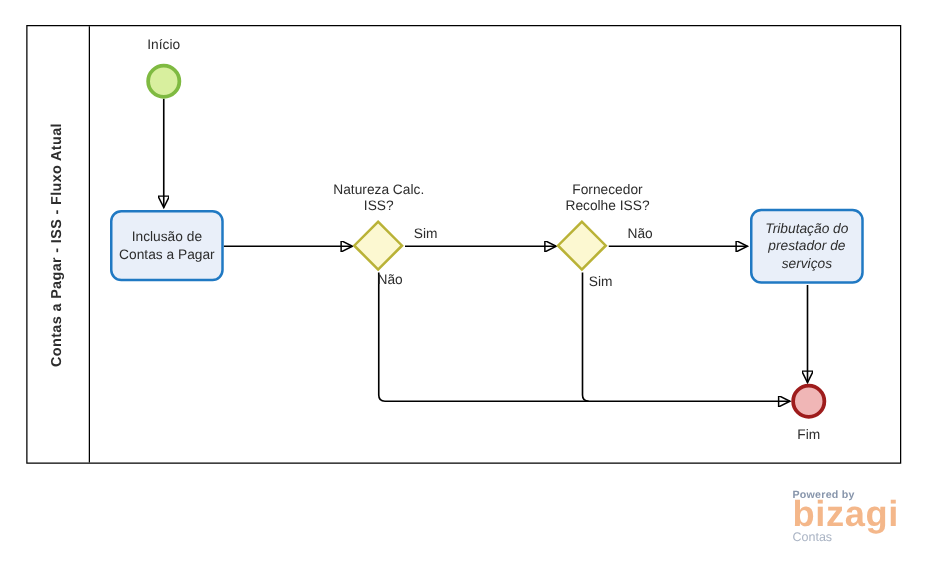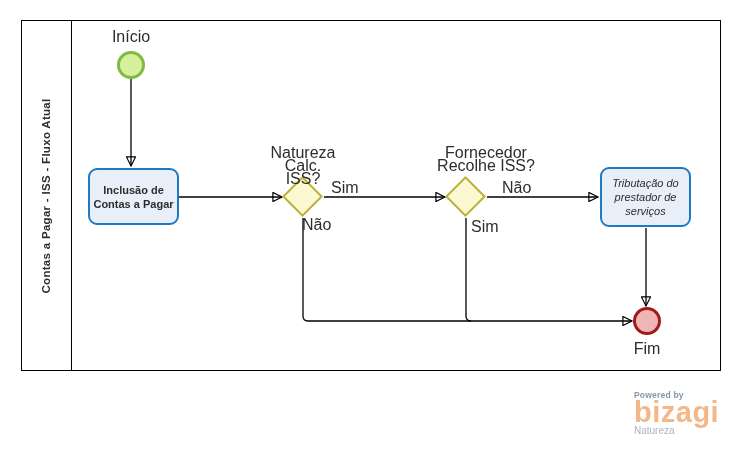--- a/index.html
+++ b/index.html
@@ -73,21 +73,21 @@
   .gateway-fornecedor { left: 451px; top: 182px; }
   .end-event {
     left: 633px; top: 307px;
     width: 28px; height: 28px;
     border-radius: 50%;
     background: var(--end-fill, #f0b6b6);
     border: 3.5px solid var(--end-stroke, #9e1c1c);
   }
   .lbl {
     position: absolute;
-    font-size: 16px;
+    font-size: 11px;
     line-height: 13px;
     white-space: pre-line;
   }
   .lbl.center { text-align: center; }
   .lbl-inicio { left: 101px; top: 30px; width: 60px; }
   .lbl-natureza { left: 253px; top: 146px; width: 100px; }
   .lbl-fornecedor { left: 436px; top: 146px; width: 100px; }
   .lbl-fim { left: 617px; top: 342px; width: 60px; }
   .lbl-sim1 { left: 331px; top: 181px; }
   .lbl-nao1 { left: 302px; top: 218px; }
@@ -139,21 +139,21 @@
     <path d="M 487 197 L 598 197" marker-end="url(#arrow)"></path>
     <path d="M 303 218 L 303 316 Q 303 321 308 321 L 632 321" marker-end="url(#arrow)"></path>
     <path d="M 466 218 L 466 316 Q 466 321 471 321"></path>
     <path d="M 646 228 L 646 306" marker-end="url(#arrow)"></path>
   </svg>
 
   <div class="node start-event"></div>
   <div class="lbl center lbl-inicio">Início</div>
 
   <div class="node task task-inclusao">
-    <span style="white-space: pre-line; font-weight: bold;">Inclusão de
+    <span style="white-space: pre-line;">Inclusão de
 Contas a Pagar</span>
   </div>
 
   <div class="node gateway gateway-natureza"></div>
   <div class="lbl center lbl-natureza">Natureza Calc.
 ISS?</div>
   <div class="lbl lbl-sim1">Sim</div>
   <div class="lbl lbl-nao1">Não</div>
 
   <div class="node gateway gateway-fornecedor"></div>
@@ -167,16 +167,16 @@
 prestador de
 serviços</span>
   </div>
 
   <div class="node end-event"></div>
   <div class="lbl center lbl-fim">Fim</div>
 
   <div class="logo">
     <div class="powered-by">Powered by</div>
     <div class="wordmark">bizagi</div>
-    <div class="product">Natureza</div>
+    <div class="product">Contas</div>
   </div>
 
 </div>
 
 </body></html>

